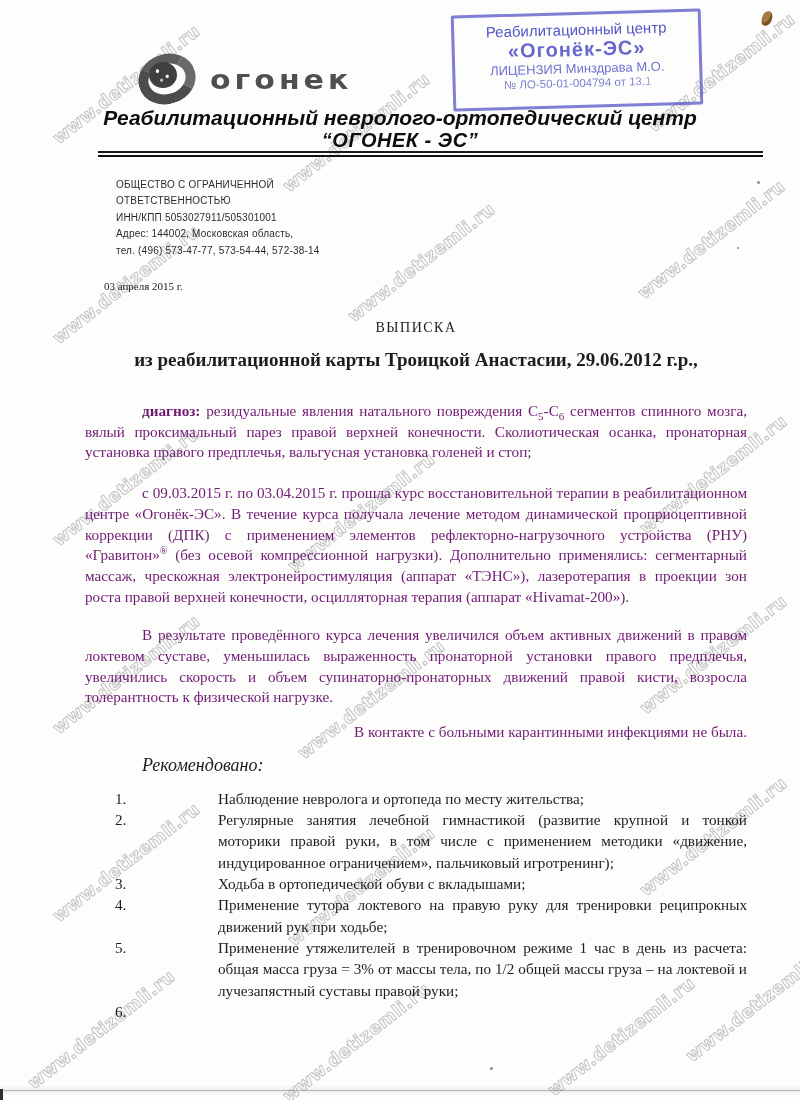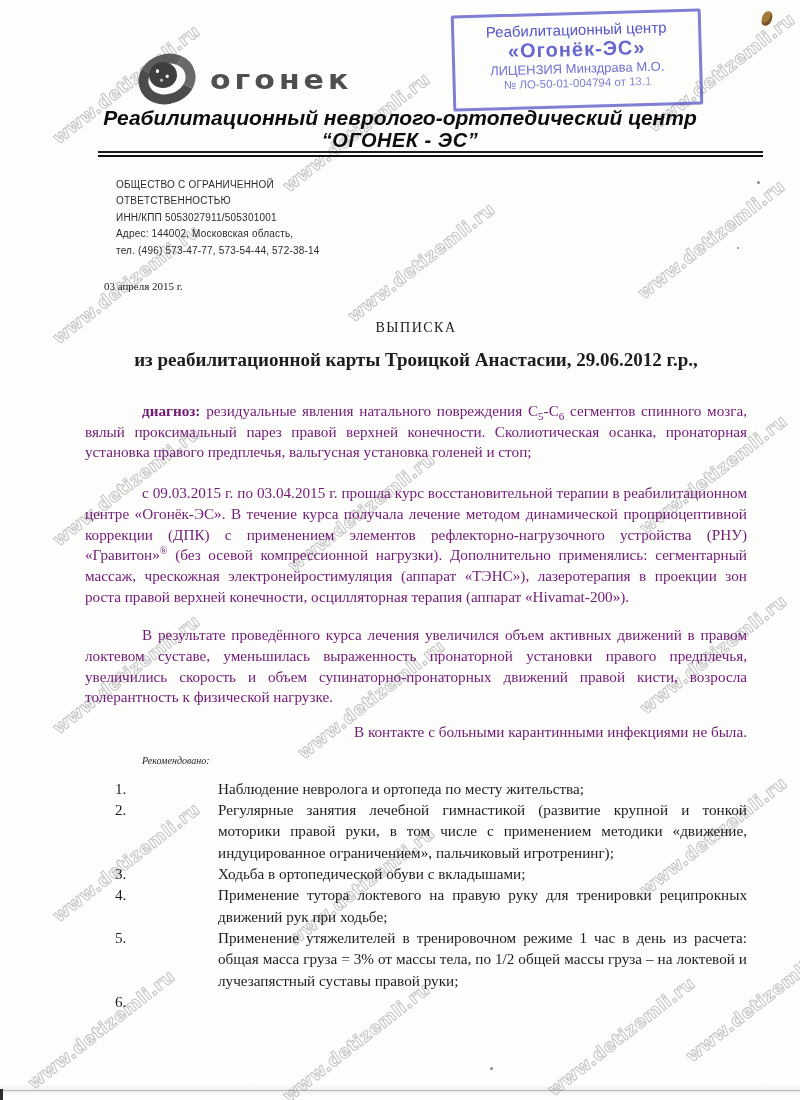--- a/index.html
+++ b/index.html
@@ -81,21 +81,21 @@
   .para{
     margin:0;text-align:justify;text-indent:57px;
     font-size:15.2px;line-height:20.7px;color:#701a75;
   }
   .p1{margin-top:30px;}
   .p2{margin-top:20px;}
   .p3{margin-top:18px;}
   .p4{margin-top:14px;text-align:right;}
   .para sub{font-size:11px;line-height:0;}
   .para sup{font-size:10px;line-height:0;}
-  .rec-label{margin:12px 0 0 0;font-style:italic;font-size:10px;text-indent:57px;}
+  .rec-label{margin:12px 0 0 0;font-style:italic;font-size:18px;text-indent:57px;}
   .rec-list{margin-top:12px;}
   .rec-row{display:flex;}
   .rec-num{flex:none;width:133px;box-sizing:border-box;padding-left:30px;
            font-size:15.2px;line-height:21.3px;}
   .rec-text{flex:1;text-align:justify;font-size:15.2px;line-height:21.3px;}
   
   .blob{position:absolute;right:28px;top:11px;width:10px;height:15px;
         background:#a3793d;border-radius:55% 45% 60% 40%;transform:rotate(12deg);
         box-shadow:inset -2px -3px 0 rgba(90,60,20,.6);}
   .speck{position:absolute;border-radius:50%;background:#8a8a8a;}

